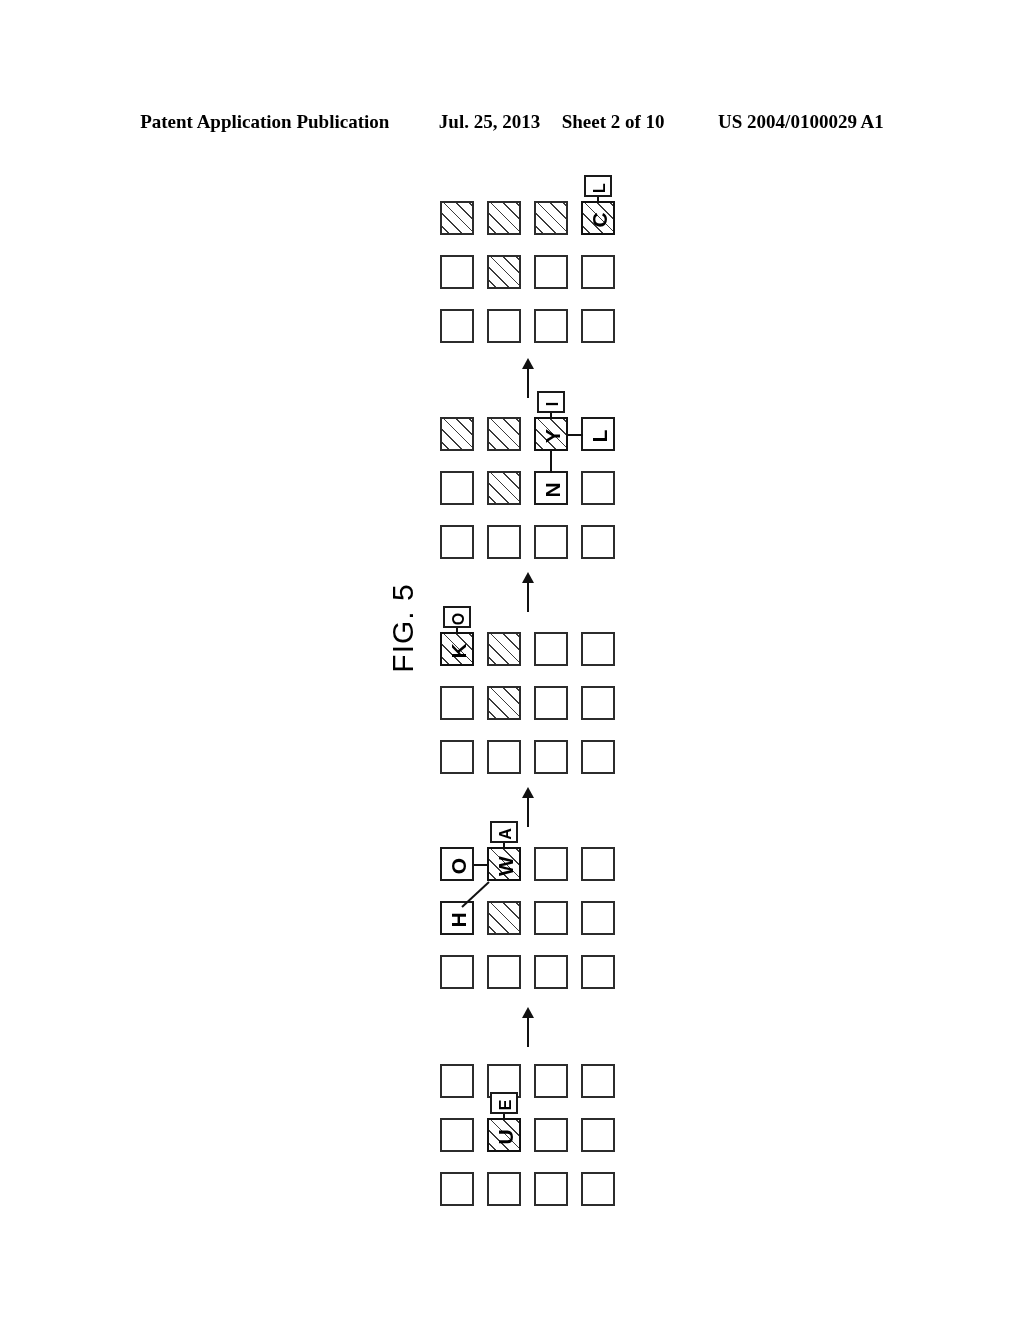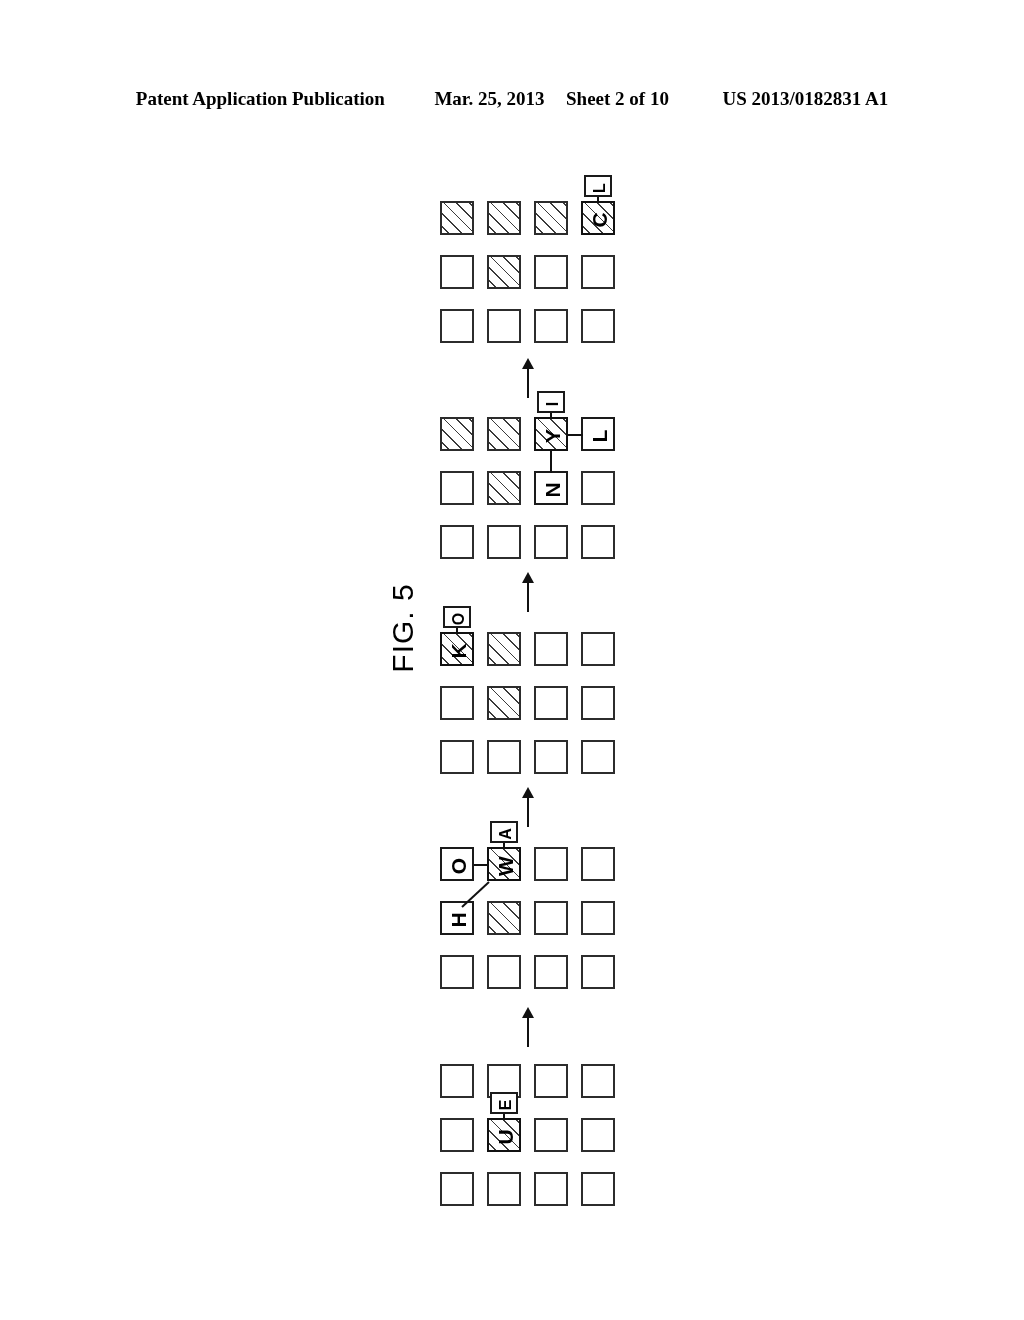--- a/index.html
+++ b/index.html
@@ -16,21 +16,21 @@
     position:absolute;
     top:88px; left:0; width:1024px;
     text-align:center;
     font-family:"Liberation Serif", serif;
     font-weight:bold;
     font-size:19px;
     letter-spacing:0px;
     color:#000;
     white-space:nowrap;
   }
-  #pub-header .seg{display:inline-block;vertical-align:top;}
+  #pub-header .seg{display:inline-block;vertical-align:top;margin-top:23px;}
   #pub-header .gapA{display:inline-block;width:40px;}
   #pub-header .gapB{display:inline-block;width:12px;}
   #pub-header .gapC{display:inline-block;width:44px;}
 
   
   #figure-canvas{
     position:absolute;
     left:0; top:0;
     width:1024px; height:1320px;
   }
@@ -141,25 +141,25 @@
     border-right:6px solid transparent;
     border-bottom:11px solid #111;
   }
 </style>
 </head>
 <body>
 
 <div id="pub-header">
   <span class="seg">Patent Application Publication</span>
   <span class="gapA"></span>
-  <span class="seg">Mar. 25, 2013</span>
+  <span class="seg">Jul. 25, 2013</span>
   <span class="gapB"></span>
   <span class="seg">Sheet 2 of 10</span>
   <span class="gapC"></span>
-  <span class="seg">US 2013/0182831 A1</span>
+  <span class="seg">US 2004/0100029 A1</span>
 </div>
 
 <div id="figure-canvas">
 
   <div id="fig-caption">FIG. 5</div>
 
   <div class="panel" id="panel-1" style="left:440px; top:201px; width:172px; height:142px;">
     <div class="cell hatched" style="left:0px;  top:0px;"></div>
     <div class="cell hatched" style="left:47px; top:0px;"></div>
     <div class="cell hatched" style="left:94px; top:0px;"></div>

